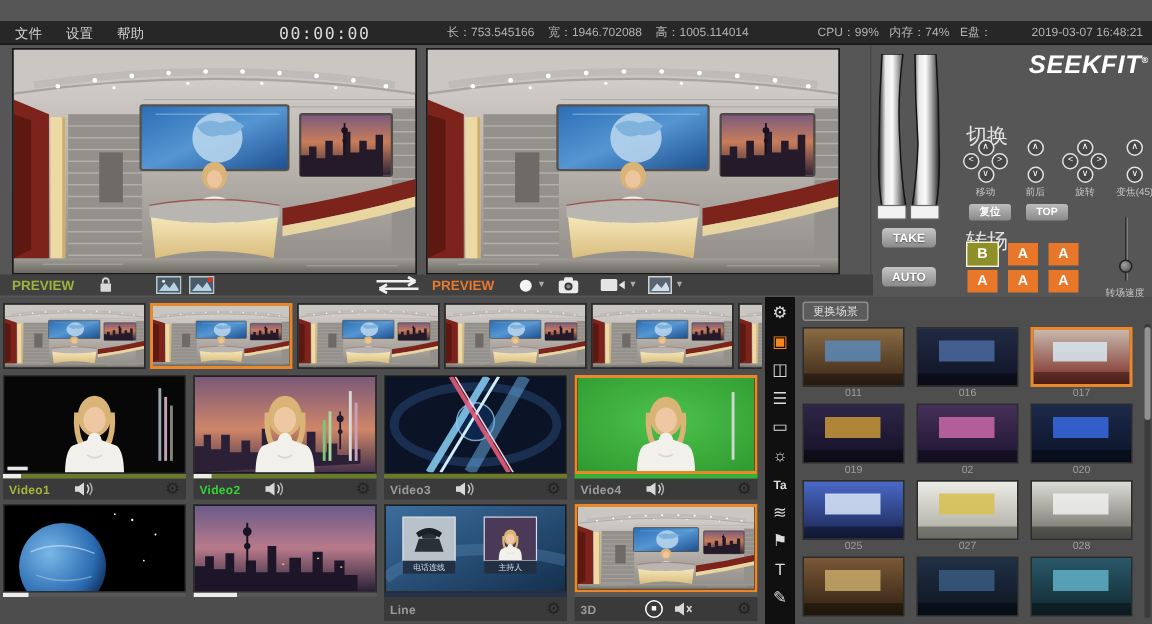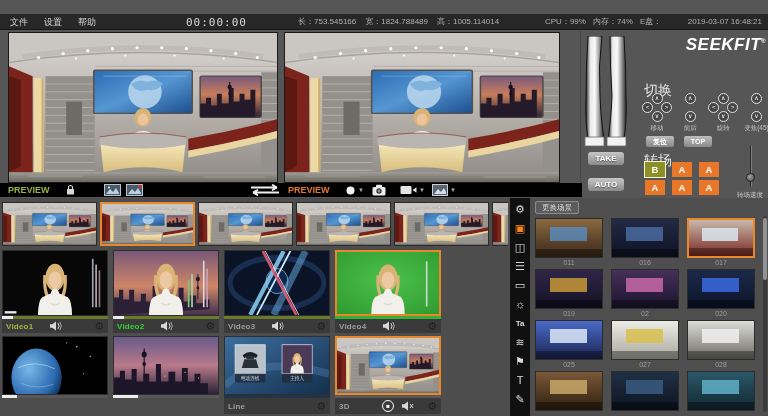--- a/index.html
+++ b/index.html
@@ -33,21 +33,21 @@
   color:#b2b2b2;line-height:16px;white-space:nowrap}
 .datetime{position:absolute;right:6px;top:0;font-size:8px;color:#b2b2b2;line-height:16px}
 
 
 .monitor{position:absolute;top:32px;background:#222;border:1px solid #1a1a1a}
 #mon-pvw{left:8px;width:270px;height:151px}
 #mon-pgm{left:284px;width:276px;height:151px}
 .divider{position:absolute;left:580px;top:30px;width:1px;height:167px;background:#484848}
 
 
-.pvwbar{position:absolute;left:0;top:183px;width:582px;height:14px;background:#000000}
+.pvwbar{position:absolute;left:0;top:183px;width:582px;height:14px;background:#404040}
 .pvwbar>*{position:absolute}
 .pvwlabel{left:8px;top:2px;font-size:9px;font-weight:bold;color:#9cb43c}
 .pgmlabel{left:288px;top:2px;font-size:9px;font-weight:bold;color:#e8792e}
 .caret{color:#a8a8a8;font-size:6px;top:4px}
 
 
 .tbar{position:absolute;left:584px;top:36px}
 .takebtn,.autobtn{position:absolute;left:588px;width:36px;height:13px;border-radius:3px;
   background:linear-gradient(#c6c6c6,#8a8a8a);color:#fff;font-size:8px;font-weight:bold;
   text-align:center;line-height:13px;text-shadow:0 1px 1px #555}
@@ -90,21 +90,21 @@
 
 .bottom{position:absolute;left:0;top:198px;width:768px;height:218px;background:#4d4d4d}
 .strip{position:absolute;left:2px;top:4px;width:506px;height:46px;display:flex;gap:3px;
   overflow:hidden}
 .sthumb{flex:0 0 95px;height:44px;border:1px solid #2a2a2a;background:#333;overflow:hidden}
 .sthumb.sel{border:2px solid #e8882a}
 
 #videorow,#mediarow{position:absolute;left:2px;display:flex;gap:5px}
 #videorow{top:52px}
 #mediarow{top:138px}
-.tile{width:106px}
+.tile{width:122px}
 .timg{position:relative;height:66px;background:#000;border:1px solid #2e2e2e;overflow:hidden}
 #mediarow .timg{height:59px}
 .tile.sel .timg{border:2px solid #e8882a}
 .seek{height:3px;position:relative;overflow:hidden}
 .fillbar{display:block;height:100%;background:#ececec}
 .tlabel{height:14px;background:#3a3a3a;display:flex;align-items:center;gap:7px;
   padding:0 4px;font-size:8px}
 #mediarow .tlabel{height:16px}
 .tname{min-width:36px;font-weight:bold;letter-spacing:.2px}
 .cbtn{flex:0 0 12px;width:12px;height:12px;border:1px solid #fff;border-radius:50%;
@@ -287,21 +287,21 @@
 <div id="app">
 
 
   <div class="menubar">
     <span class="menuitem" id="mi0">文件</span>
     <span class="menuitem" id="mi1">设置</span>
     <span class="menuitem" id="mi2">帮助</span>
     <span class="timer">00:00:00</span>
     <span class="dims">
       <span><span>长：</span><span>753.545166</span></span>
-      <span><span>宽：</span><span>1824.788489</span></span>
+      <span><span>宽：</span><span>1946.702088</span></span>
       <span><span>高：</span><span>1005.114014</span></span>
     </span>
     <span class="sys">
       <span><span>CPU：</span><span>99%</span></span>
       <span><span>内存：</span><span>74%</span></span>
       <span><span>E盘：</span><span></span></span>
     </span>
     <span class="datetime">2019-03-07 16:48:21</span>
   </div>
 

